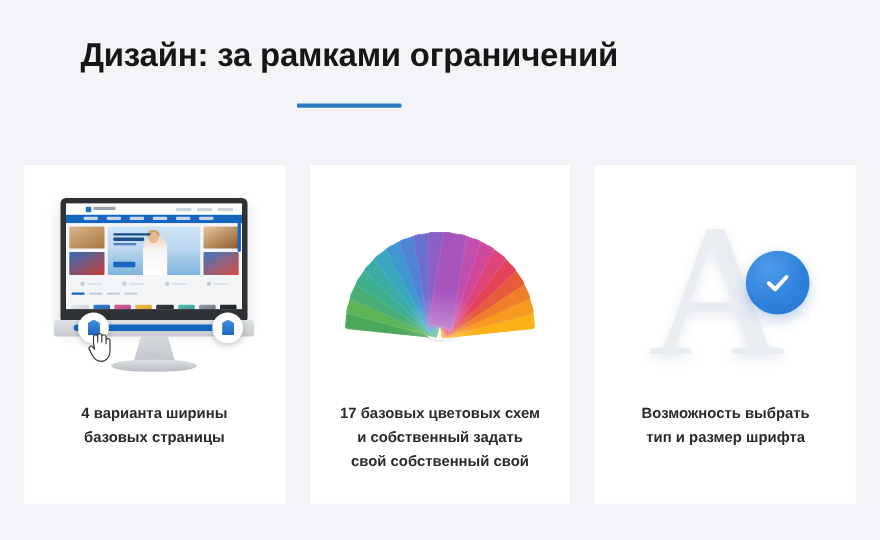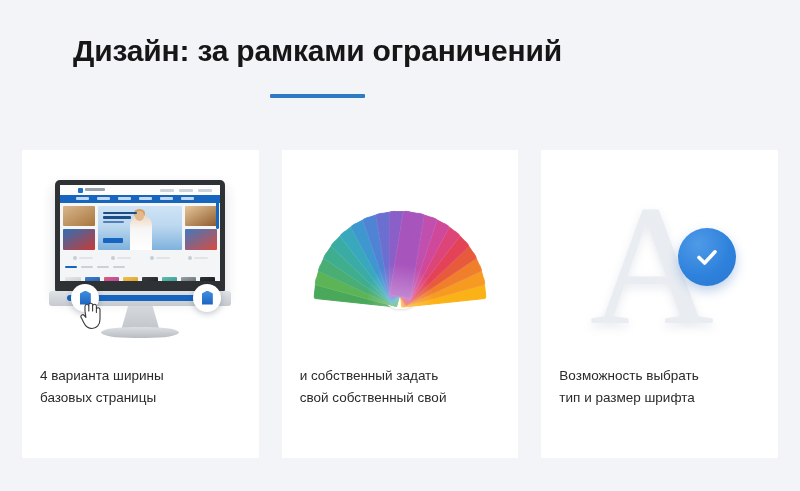--- a/index.html
+++ b/index.html
@@ -47,24 +47,26 @@
     flex: 0 0 215px;
     width: 100%;
     position: relative;
     display: flex;
     align-items: center;
     justify-content: center;
   }
   .card-caption {
     flex: 1 1 auto;
     width: 100%;
+    text-align: center;
     font-size: 13.5px;
     line-height: 1.62;
     color: #2a2a2a;
     padding: 0 18px;
+    font-weight: bold;
   }
   .card-caption span { display: block; }
 
   
   .monitor { position: relative; width: 182px; height: 160px; margin-top: 4px; }
   .mon-bezel {
     position: absolute; left: 6px; top: 0;
     width: 170px; height: 114px;
     background: #2f3234;
     border-radius: 5px;
@@ -410,20 +412,21 @@
               <div class="blade" style="background: linear-gradient(rgb(251, 178, 22) 0%, rgb(251, 178, 22) 62%, rgba(255, 255, 255, 0.3) 100%) rgb(251, 178, 22); transform: rotate(84deg); z-index: 1;"></div>
             </div>
           <div class="fan-inner">
             <div class="pivot">
               <div class="rivet"></div>
             </div>
           </div>
         </div>
       </div>
       <div class="card-caption">
+        <span>17 базовых цветовых схем</span>
         <span>и собственный задать</span>
         <span>свой собственный свой</span>
       </div>
     </div>
 
     <div class="card">
       <div class="card-art">
         <div class="letter-wrap">
           <div class="letter-a">A</div>
           <div class="check-badge">

